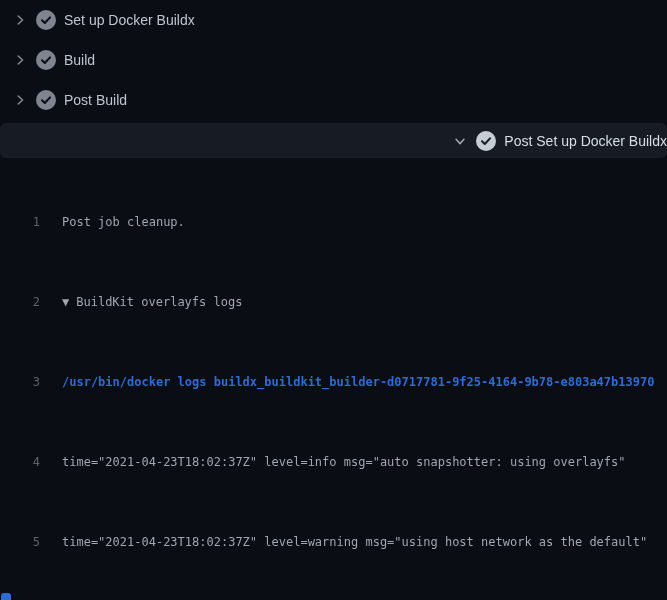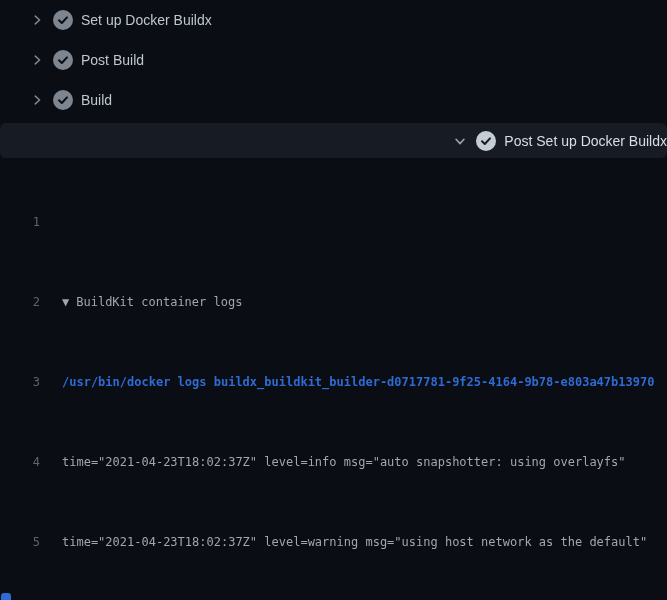--- a/index.html
+++ b/index.html
@@ -7,21 +7,21 @@
     width:667px;height:600px;overflow:hidden;
     background:var(--page_bg);
     font-family:"Liberation Sans",sans-serif;
     -webkit-font-smoothing:antialiased;
   }
   .screen{position:relative;width:667px;height:600px;overflow:hidden;}
 
   
   .steps-list{width:100%;}
   .step-row{
-    display:flex;align-items:center;height:40px;padding-left:29px;
+    display:flex;align-items:center;height:40px;padding-left:12px;
     box-sizing:border-box;cursor:pointer;
   }
   .step-row.expanded{
     background:var(--header_bg);
     border-radius:6px;height:35px;margin-top:3px;justify-content:flex-end;
   }
   .chev{width:16px;height:16px;flex:none;margin-right:8px;
     display:flex;align-items:center;justify-content:center;}
   .step-row .chev-down{display:none;}
   .step-row.expanded .chev-down{display:flex;}
@@ -87,37 +87,37 @@
         <path d="M6 3.5 L11 8 L6 12.5" fill="none" stroke="#7d8590" stroke-width="1.8" stroke-linecap="round" stroke-linejoin="round"></path>
       </svg>
     </span>
 
     <span class="check-icon">
       <svg width="20" height="20" viewBox="0 0 20 20">
         <circle class="check-bg" cx="10" cy="10" r="10"></circle>
         <path class="check-mark" d="M6 10.3 L8.8 13 L14 7.4" fill="none" stroke-width="2" stroke-linecap="round" stroke-linejoin="round"></path>
       </svg>
     </span>
-    <span class="step-label">Post Build</span>
+    <span class="step-label">Build</span>
   </div>
 
   <div class="step-row">
     <span class="chev chev-right">
       <svg width="14" height="14" viewBox="0 0 16 16">
         <path d="M6 3.5 L11 8 L6 12.5" fill="none" stroke="#7d8590" stroke-width="1.8" stroke-linecap="round" stroke-linejoin="round"></path>
       </svg>
     </span>
 
     <span class="check-icon">
       <svg width="20" height="20" viewBox="0 0 20 20">
         <circle class="check-bg" cx="10" cy="10" r="10"></circle>
         <path class="check-mark" d="M6 10.3 L8.8 13 L14 7.4" fill="none" stroke-width="2" stroke-linecap="round" stroke-linejoin="round"></path>
       </svg>
     </span>
-    <span class="step-label">Build</span>
+    <span class="step-label">Post Build</span>
   </div>
 
   <div class="step-row expanded">
 
     <span class="chev chev-down">
       <svg width="14" height="14" viewBox="0 0 16 16">
         <path d="M3.5 6 L8 11 L12.5 6" fill="none" stroke="#9aa3ad" stroke-width="1.8" stroke-linecap="round" stroke-linejoin="round"></path>
       </svg>
     </span>
     <span class="check-icon">
@@ -127,26 +127,27 @@
       </svg>
     </span>
     <span class="step-label">Post Set up Docker Buildx</span>
   </div>
 </div>
 
   <div class="log" id="log">
   <div class="log-row">
     <span class="log-num">1</span>
     
+    <span class="log-text">Post job cleanup.</span>
   </div>
 
   <div class="log-row group">
     <span class="log-num">2</span>
     <span class="log-toggle">▼</span>
-    <span class="log-text">BuildKit container logs</span>
+    <span class="log-text">BuildKit overlayfs logs</span>
   </div>
 
   <div class="log-row inner command">
     <span class="log-num">3</span>
     
     <span class="log-text">/usr/bin/docker logs buildx_buildkit_builder-d0717781-9f25-4164-9b78-e803a47b13970</span>
   </div>
 
   <div class="log-row inner">
     <span class="log-num">4</span>

